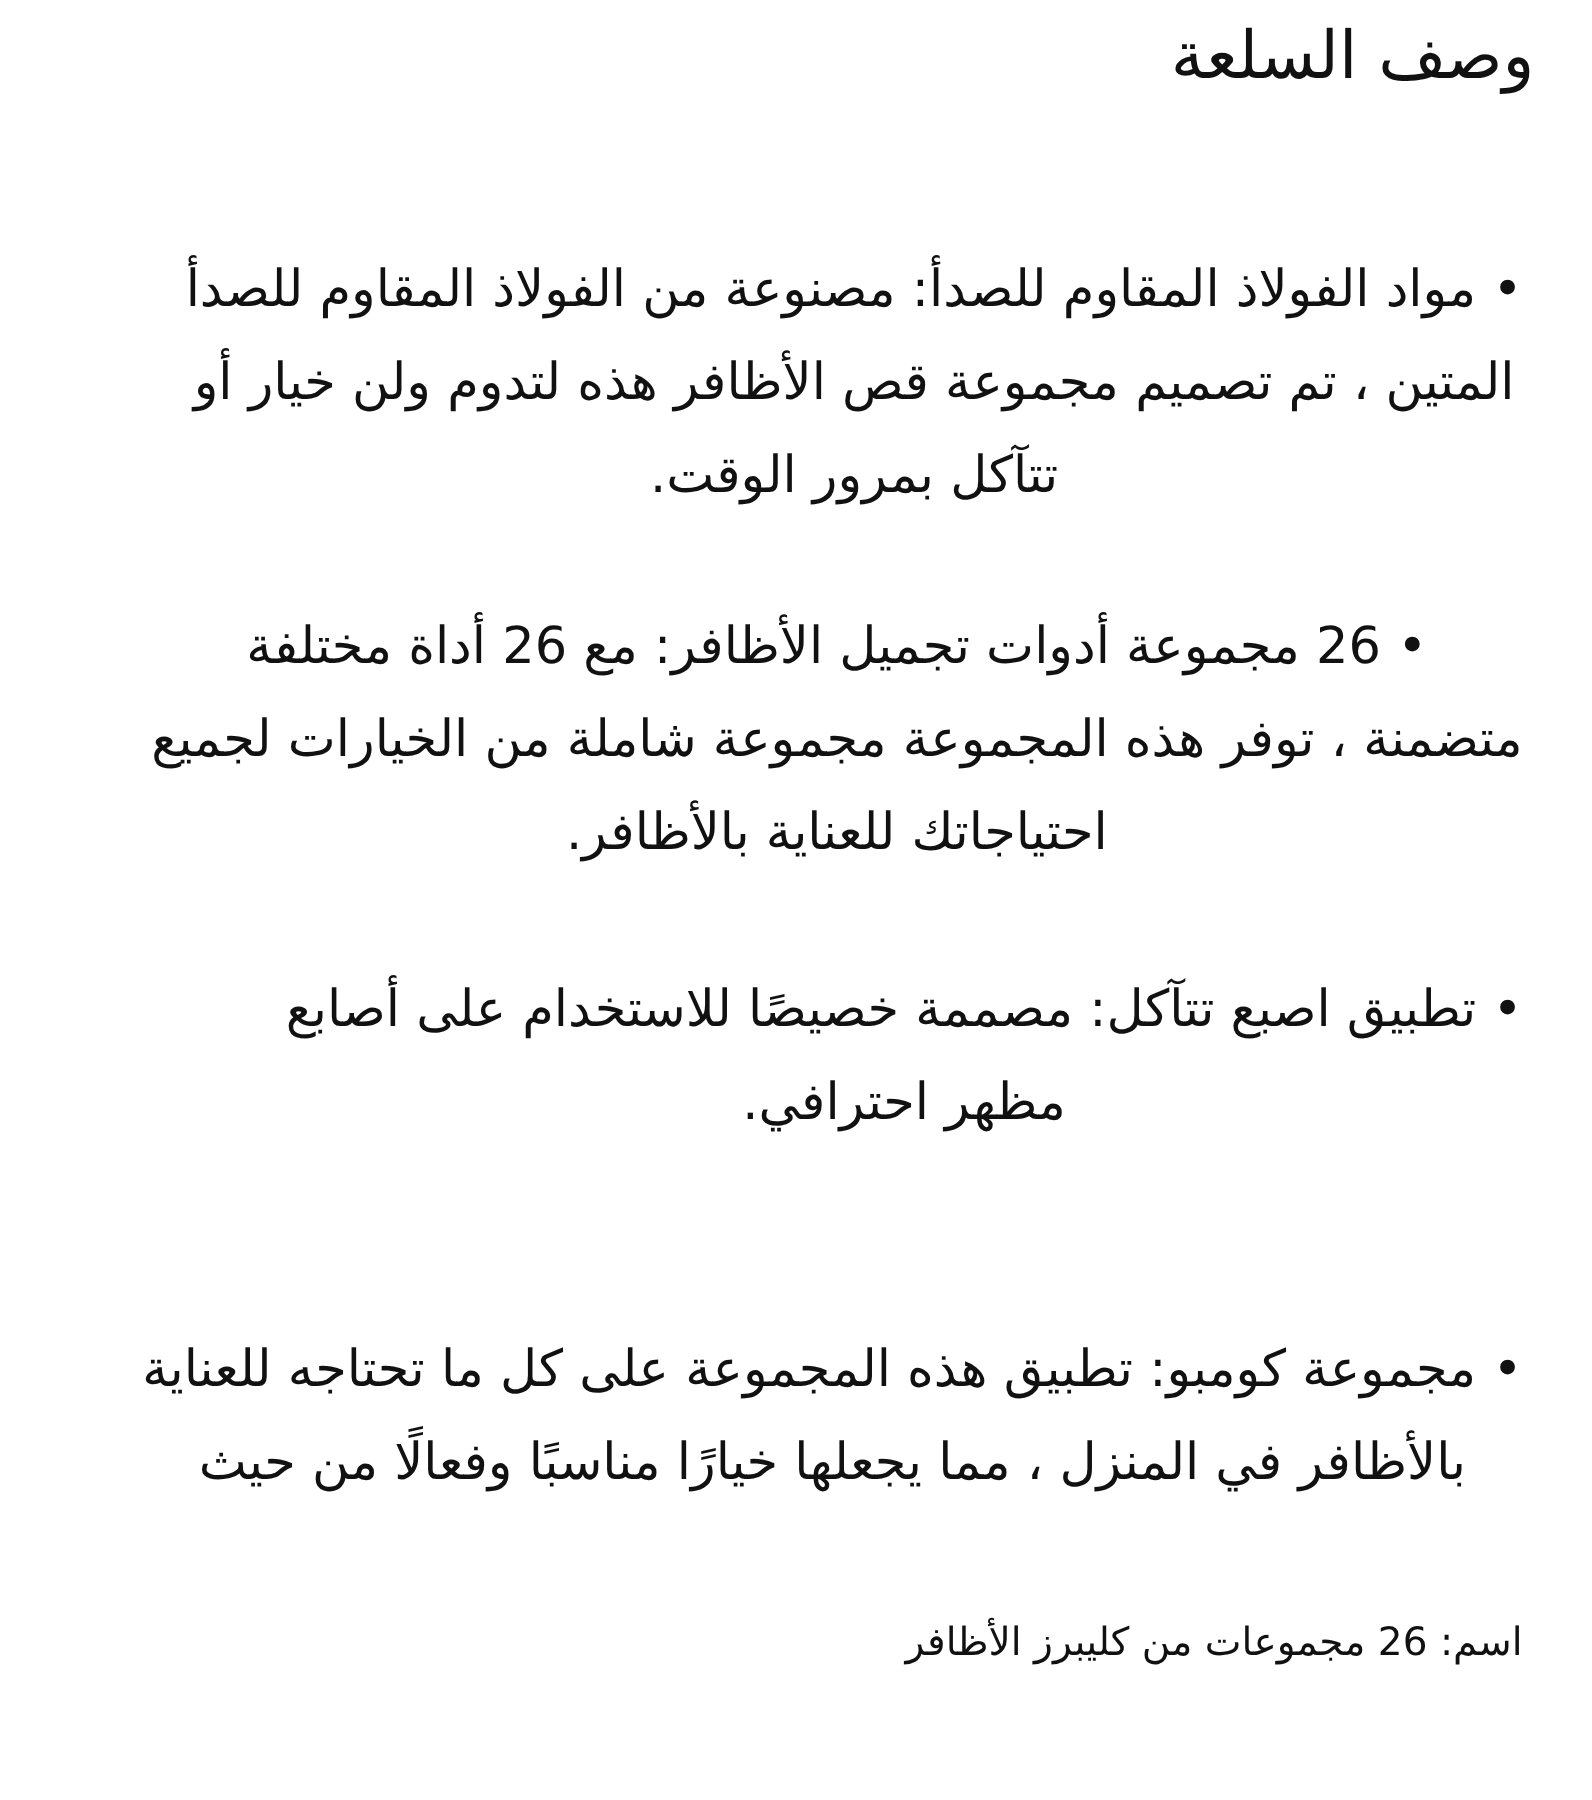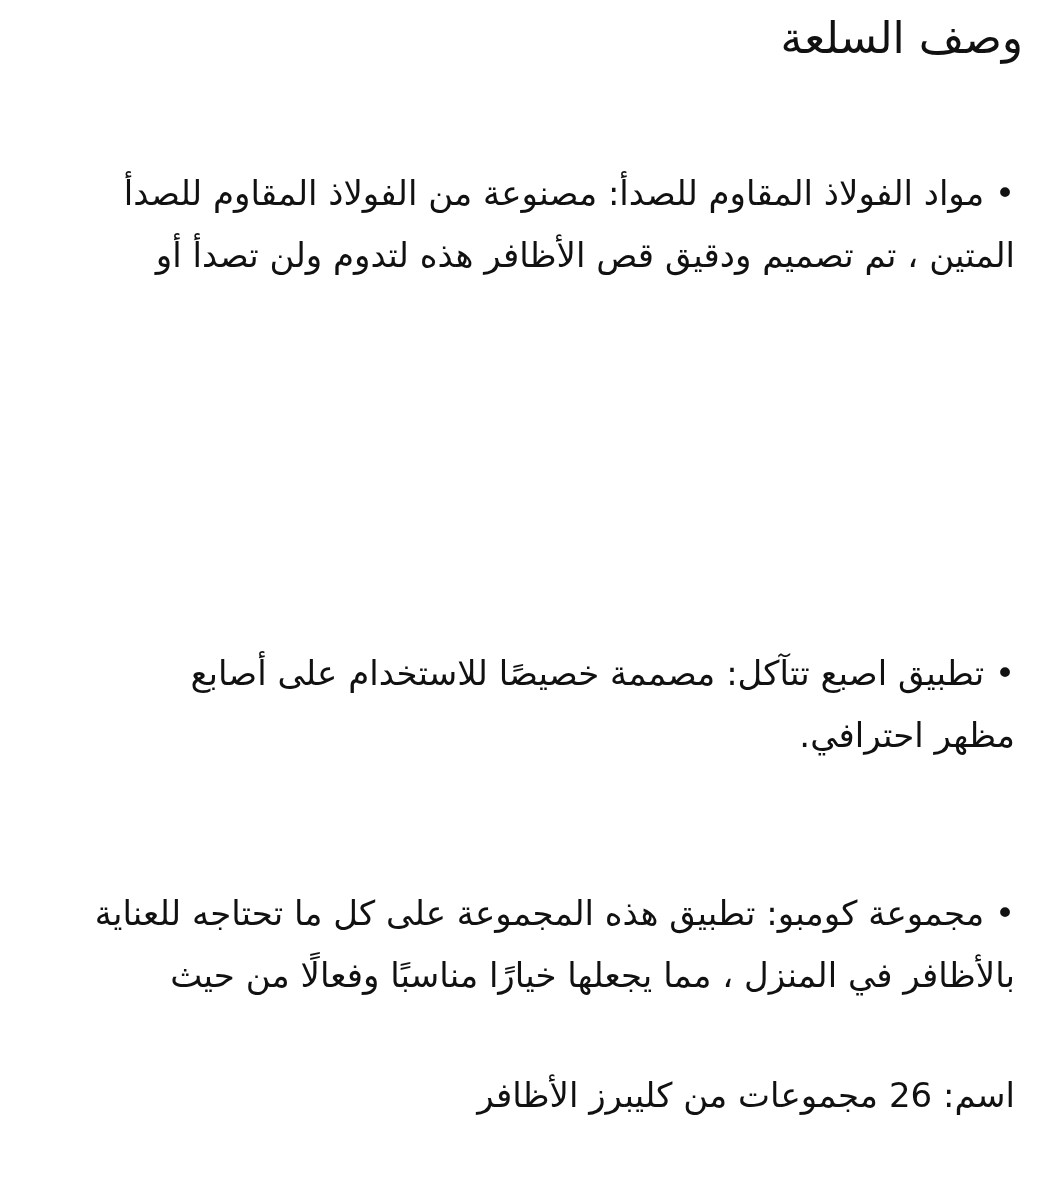--- a/index.html
+++ b/index.html
@@ -37,48 +37,54 @@
     .para {
       position: absolute;
       right: 46px;
       margin: 0;
       font-size: 34px;
       line-height: 62px;
       white-space: nowrap;
     }
     .para .line {
       display: block;
-      text-align: right;
+      text-align: center;
     }
     .p1 { top: 162px; }
     .p2 { top: 400px; }
     .p3 { top: 642px; }
     .p4 { top: 882px; }
     .name-line {
       position: absolute;
       top: 1064px;
       right: 46px;
       margin: 0;
-      font-size: 34px;
+      font-size: 26px;
       line-height: 62px;
       white-space: nowrap;
     }
   </style>
 </head>
 <body>
 
 <div class="page">
 
   <h1 class="title">وصف السلعة</h1>
 
   <p class="para p1">
     <span class="line">• مواد الفولاذ المقاوم للصدأ: مصنوعة من الفولاذ المقاوم للصدأ</span>
-    <span class="line">المتين ، تم تصميم ودقيق قص الأظافر هذه لتدوم ولن تصدأ أو</span>
+    <span class="line">المتين ، تم تصميم مجموعة قص الأظافر هذه لتدوم ولن خيار أو</span>
+    <span class="line">تتآكل بمرور الوقت.</span>
   </p>
 
+  <p class="para p2">
+    <span class="line">• 26 مجموعة أدوات تجميل الأظافر: مع 26 أداة مختلفة</span>
+    <span class="line">متضمنة ، توفر هذه المجموعة مجموعة شاملة من الخيارات لجميع</span>
+    <span class="line">احتياجاتك للعناية بالأظافر.</span>
+  </p>
 
   <p class="para p3">
     <span class="line">• تطبيق اصبع تتآكل: مصممة خصيصًا للاستخدام على أصابع</span>
     <span class="line">مظهر احترافي.</span>
   </p>
 
   <p class="para p4">
     <span class="line">• مجموعة كومبو: تطبيق هذه المجموعة على كل ما تحتاجه للعناية</span>
     <span class="line">بالأظافر في المنزل ، مما يجعلها خيارًا مناسبًا وفعالًا من حيث</span>
   </p>

